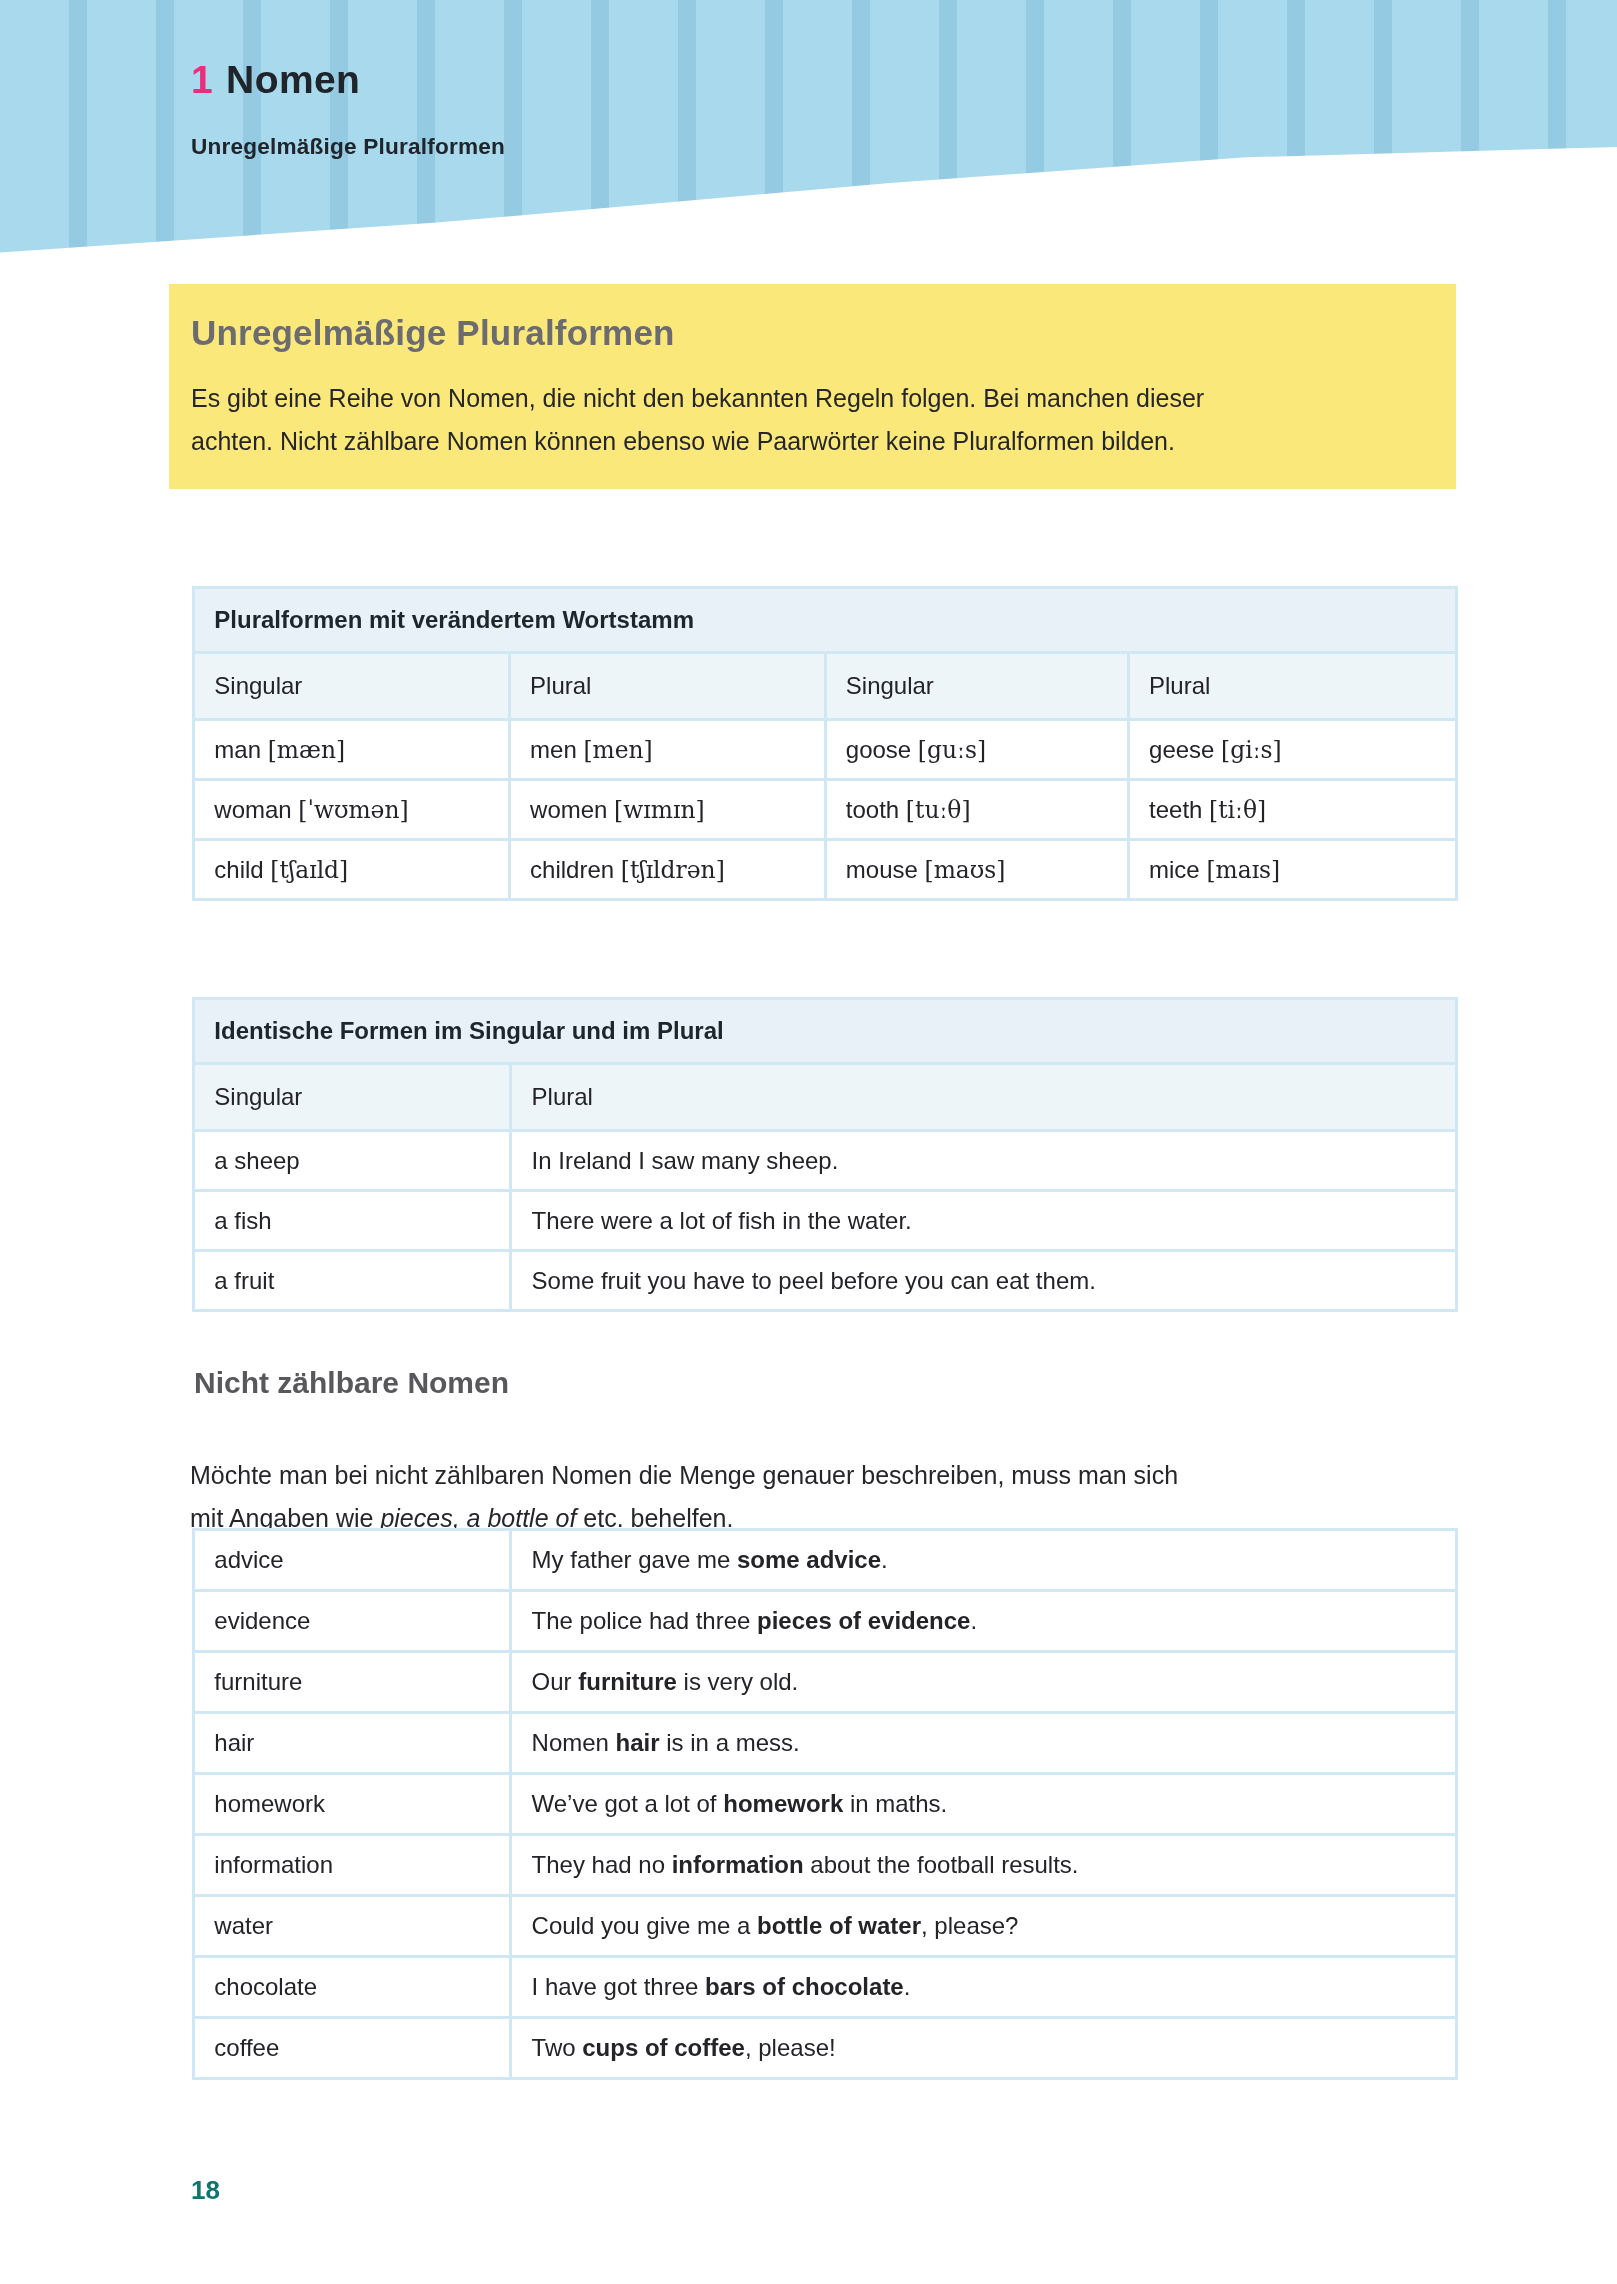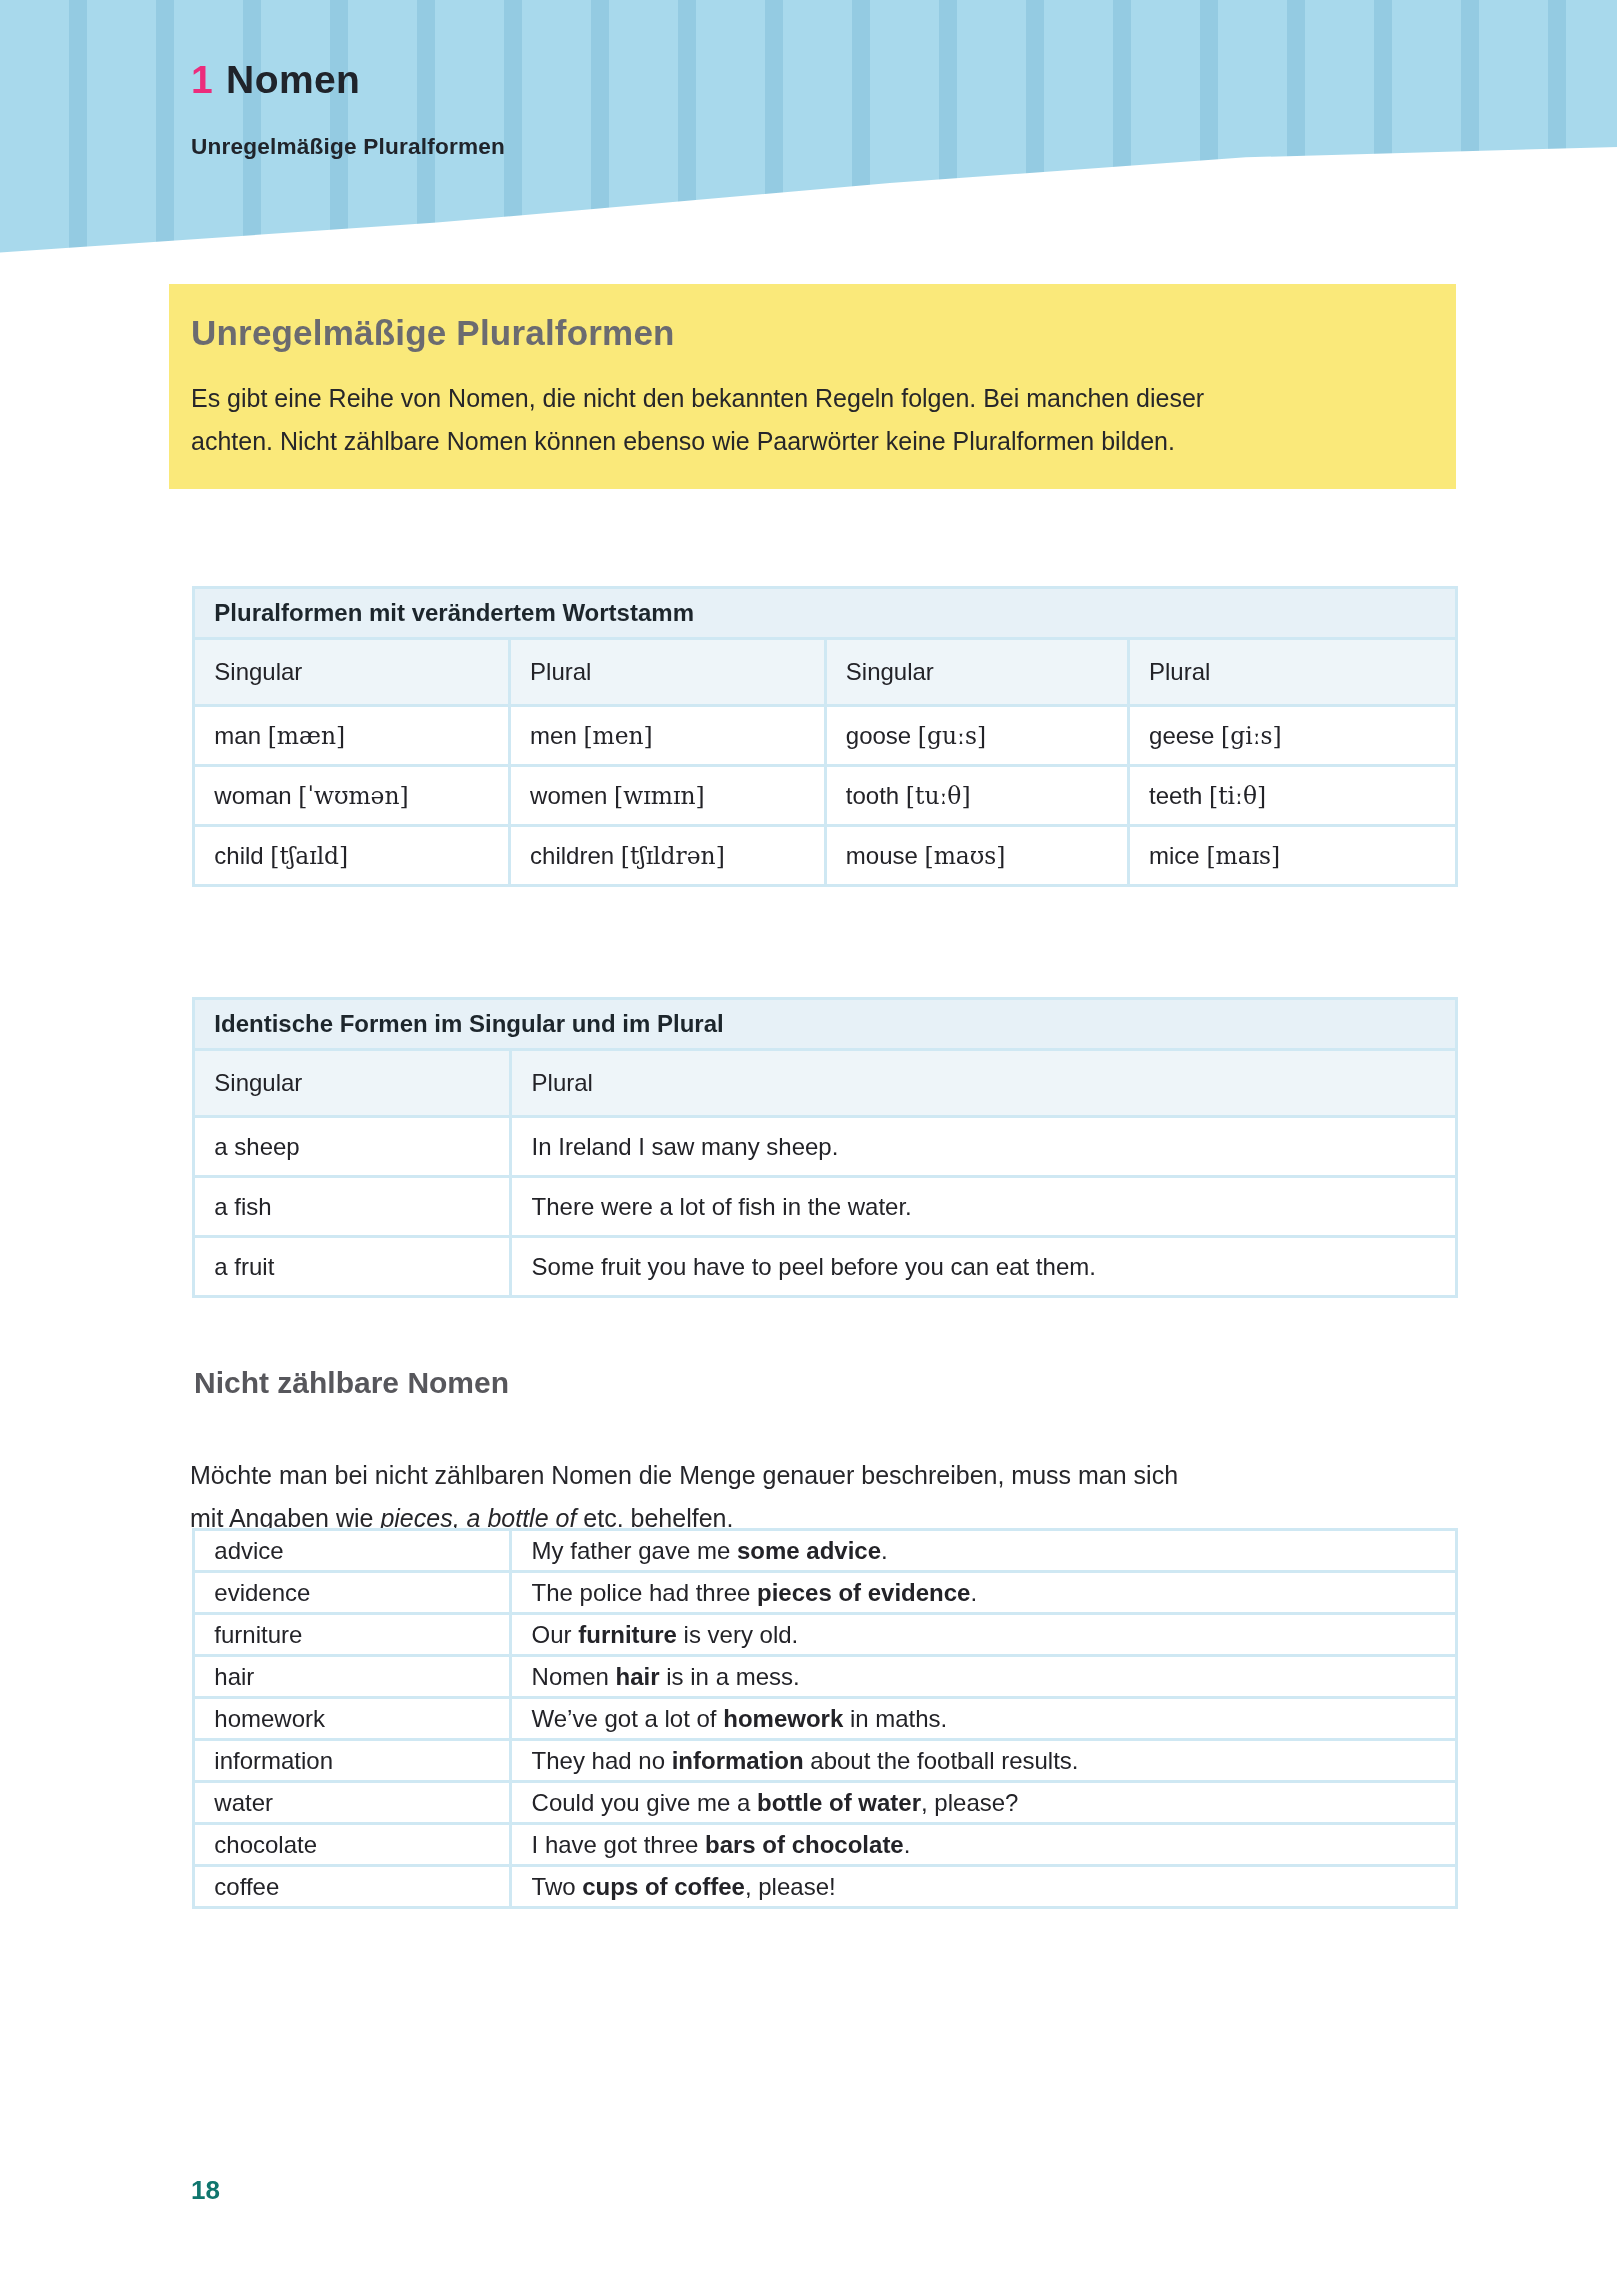--- a/index.html
+++ b/index.html
@@ -89,29 +89,29 @@
     text-align: left;
     vertical-align: middle;
     padding: 0 8px 0 19.3px;
     overflow: hidden;
     white-space: nowrap;
   }
   .title-cell {
     background: #e7f1f7 !important;
     font-weight: 700 !important;
     color: #1d262c !important;
-    height: 48px;
+    height: 62px;
     font-size: 24px !important;
   }
   .head-cell {
     background: #eef5f9 !important;
     height: 64px;
   }
   .data-cell { height: 57px; }
-  .tbl-uncount .data-cell { height: 39px; }
+  .tbl-uncount .data-cell { height: 58px; }
 
   .ipa {
     font-family: "DejaVu Serif", serif;
     font-size: 23.4px;
   }
   .bold-seg { font-weight: 700; }
   .ital-seg { font-style: italic; }
 
   #table-stems   { top: 586px; }
   #table-ident   { top: 997px; }

